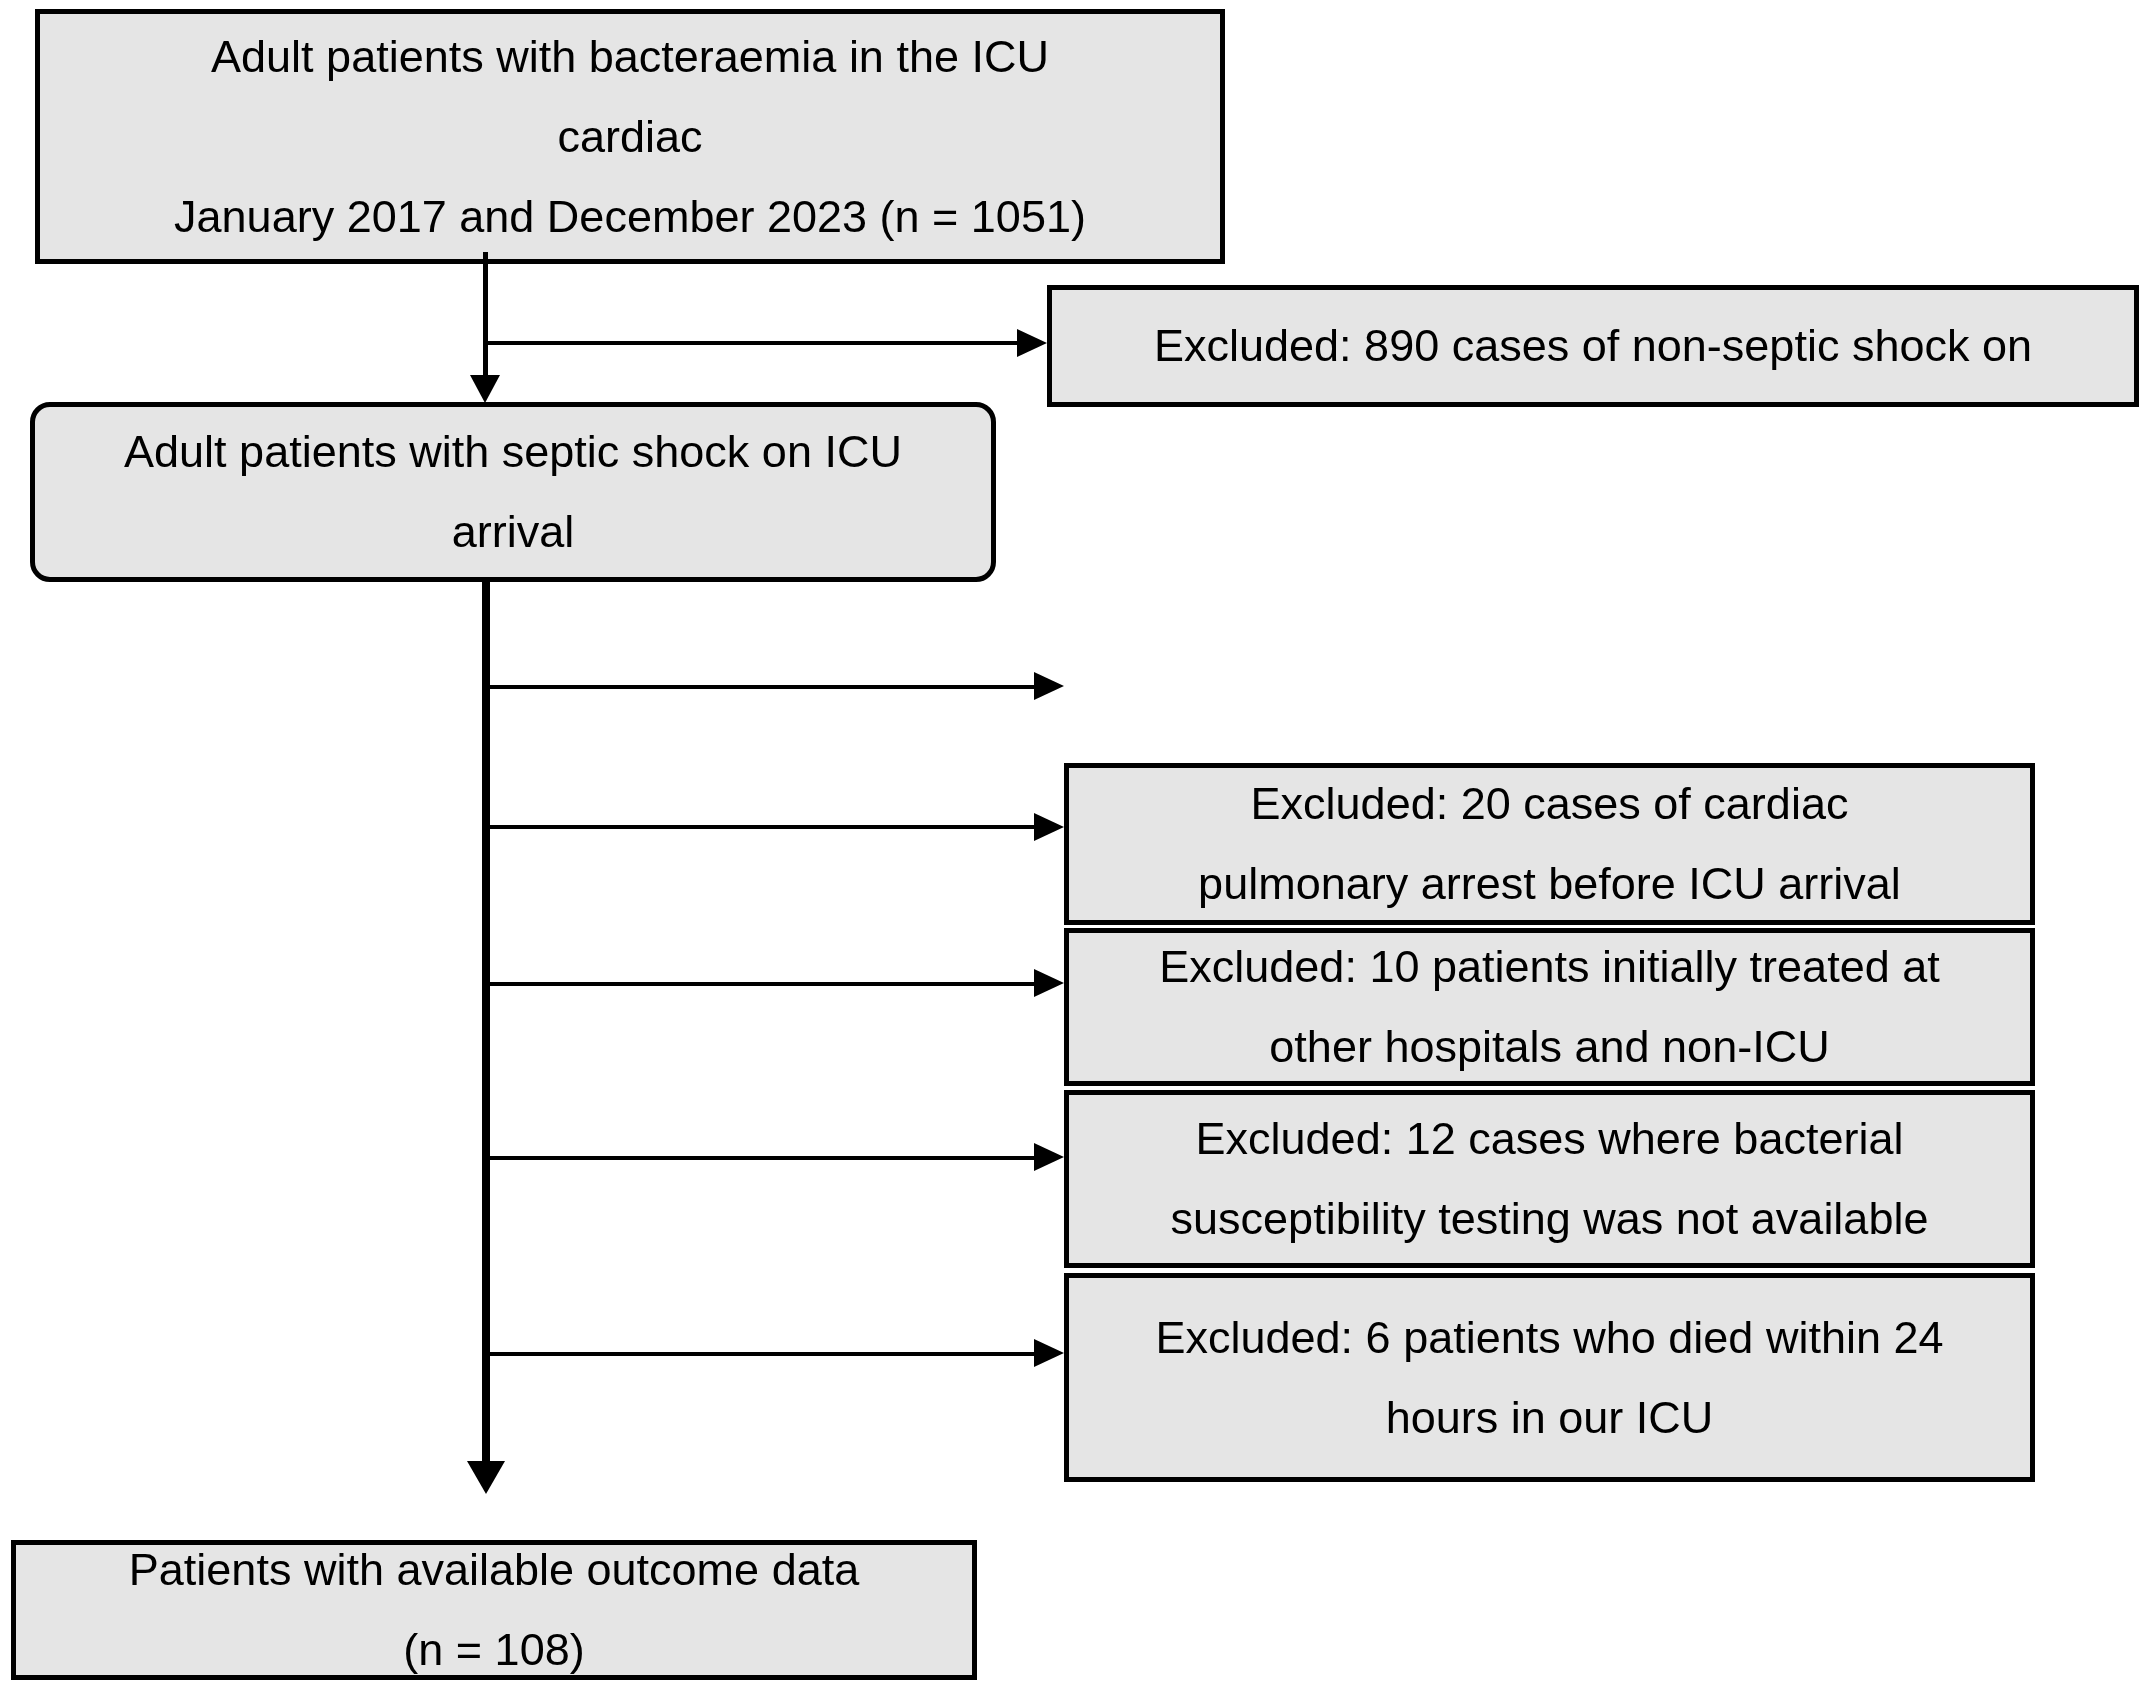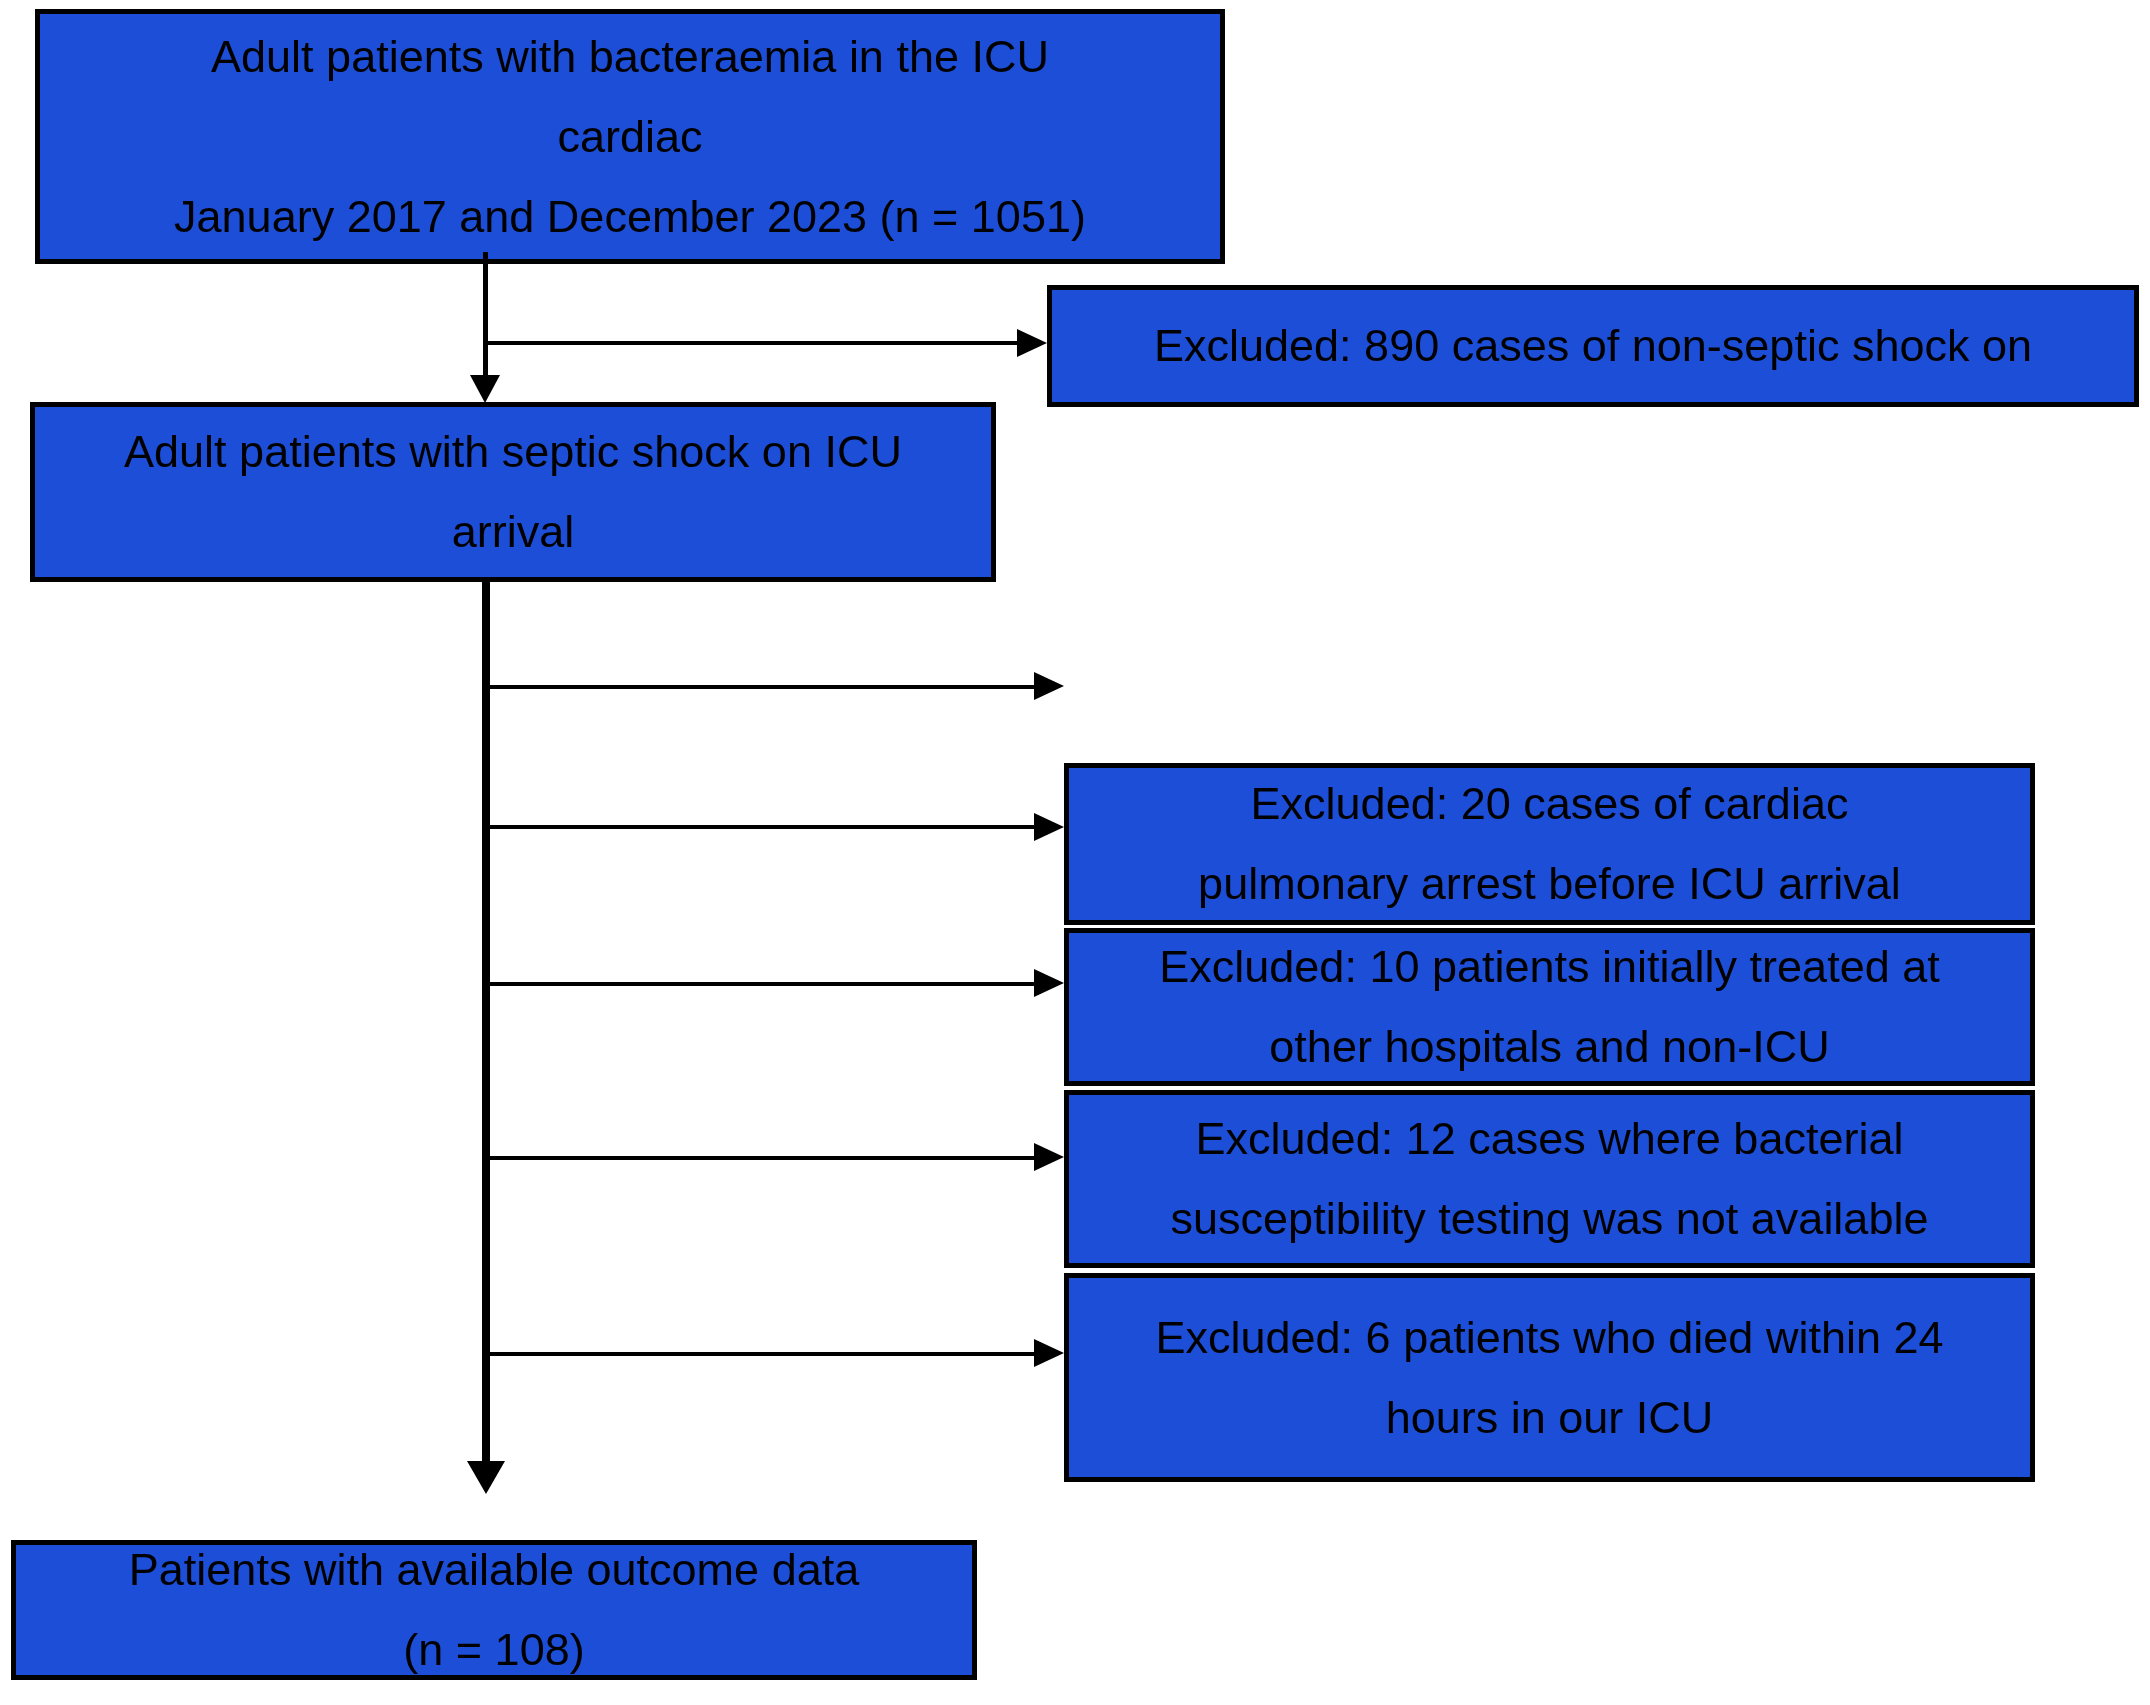--- a/index.html
+++ b/index.html
@@ -12,36 +12,36 @@
     width: 2151px;
     height: 1706px;
     background: #ffffff;
     font-family: "Liberation Sans", "DejaVu Sans", sans-serif;
     color: #000000;
   }
   .box {
     position: absolute;
     box-sizing: border-box;
     border: 5px solid #000000;
-    background: #1d4ed8;
+    background: #e5e5e5;
     display: flex;
     flex-direction: column;
     justify-content: center;
     align-items: center;
     text-align: center;
     font-size: 45px;
     line-height: 80px;
     overflow: hidden;
   }
   .box .line {
     white-space: nowrap;
   }
   
   #box-population { left: 35px;  top: 9px;   width: 1190px; height: 255px; }
-  #box-septic     { left: 30px;  top: 402px;  width: 966px; height: 180px; }
+  #box-septic     { left: 30px;  top: 402px;  width: 966px; height: 180px; border-radius: 20px; }
   #box-outcome    { left: 11px;  top: 1540px; width: 966px; height: 140px; }
   
   #box-excl-nonseptic      { left: 1047px; top: 285px;  width: 1092px; height: 122px; }
   #box-excl-palliative     { left: 1064px; top: 621px; width: 971px; height: 137px; }
   #box-excl-cardiac        { left: 1064px; top: 763px; width: 971px; height: 162px; }
   #box-excl-hospitals      { left: 1064px; top: 928px; width: 971px; height: 158px; }
   #box-excl-susceptibility { left: 1064px; top: 1090px; width: 971px; height: 178px; }
   #box-excl-died           { left: 1064px; top: 1273px; width: 971px; height: 209px; }
   
   .vshaft, .branch {

